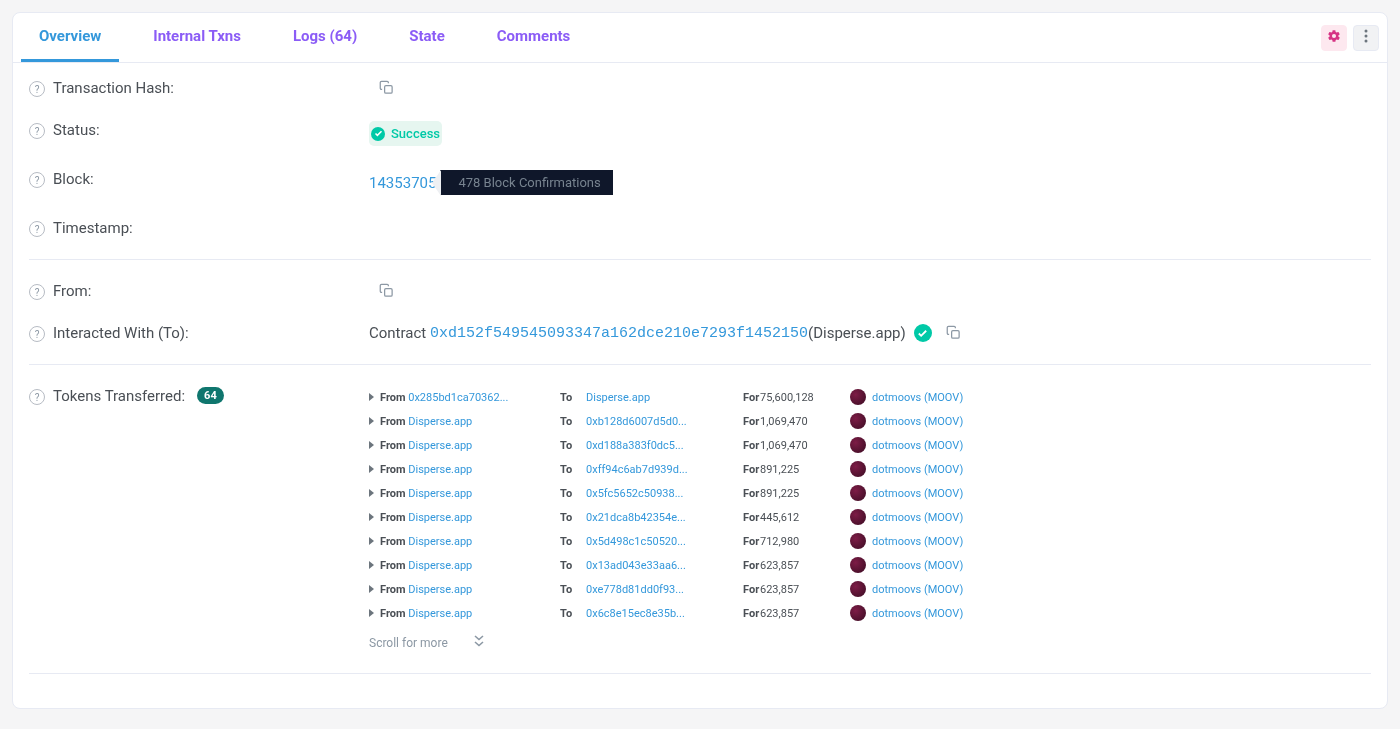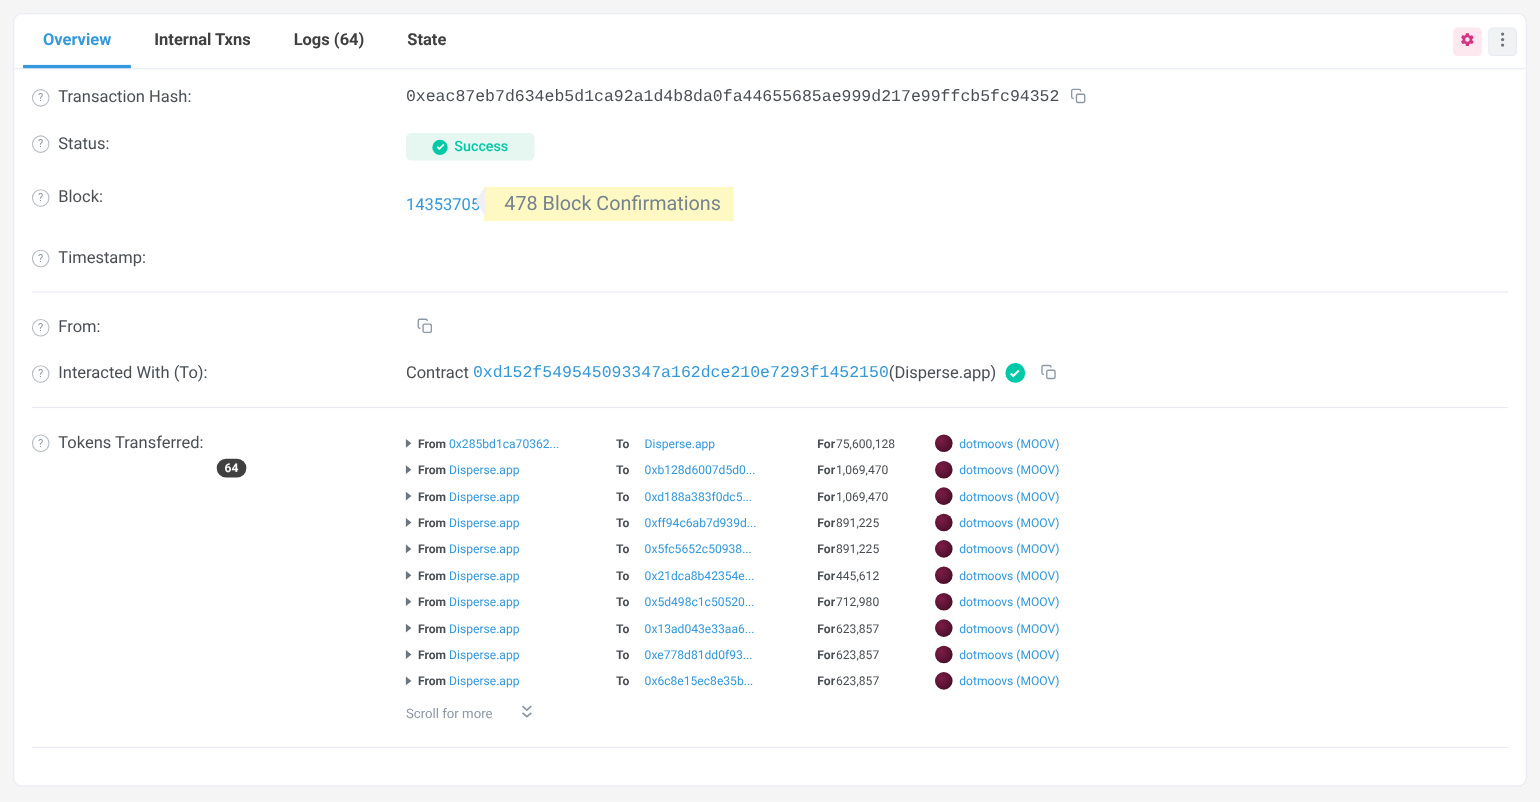--- a/index.html
+++ b/index.html
@@ -1,41 +1,41 @@
 <!DOCTYPE html>
 <html><head>
 <meta charset="utf-8">
 <style>
   * { box-sizing: border-box; margin: 0; padding: 0; }
   html, body { font-family: -apple-system, BlinkMacSystemFont, "Segoe UI", Roboto, "Helvetica Neue", Arial, sans-serif; font-size: 14px; background: #f5f5f6; color: #4a4f55; }
   .card { background: #fff; border: 1px solid #e7eaf3; border-radius: 8px; margin: 12px; overflow: hidden; }
   .tabbar { display: flex; align-items: center; border-bottom: 1px solid #e7eaf3; padding: 0 8px; }
-  .tabs { display: flex; gap: 3px; }
-  .tab { padding: 14px 18px; color: #404040; font-weight: 700; font-size: 15px; cursor: pointer; border-bottom: 3px solid transparent; }
+  .tabs { display: flex; gap: 16px; }
+  .tab { padding: 14px 18px; color: #8b5cf6; font-weight: 700; font-size: 15px; cursor: pointer; border-bottom: 3px solid transparent; }
   .tab.active { color: #3498db; border-bottom-color: #3498db; }
   .tabbar-spacer { flex: 1; }
   .icon-btn { width: 26px; height: 26px; border: 1px solid #e7eaf3; border-radius: 4px; display: inline-flex; align-items: center; justify-content: center; margin-left: 6px; cursor: pointer; }
   .icon-btn.pink { background: #fde8ef; border-color: #fde8ef; color: #d63384; }
   .icon-btn.gray { background: #f1f2f4; color: #6c757d; }
   .content { padding: 4px 16px 24px 16px; }
   .row { display: flex; padding: 12px 0; font-size: 15px; }
   .label-col { width: 340px; display: flex; align-items: flex-start; gap: 8px; color: #4a4f55; }
   .help { width: 16px; height: 16px; border: 1px solid #b7bcc4; border-radius: 50%; display: inline-flex; align-items: center; justify-content: center; font-size: 10px; color: #8c98a4; flex-shrink: 0; margin-top: 2px; cursor: help; }
   .value-col { flex: 1; display: flex; align-items: center; flex-wrap: wrap; }
   .mono { font-family: Consolas, Monaco, "Courier New", monospace; font-size: 15px; letter-spacing: 0; }
   .copy-btn { width: 16px; height: 16px; margin-left: 10px; color: #8c98a4; cursor: pointer; display: inline-flex; }
-  .badge-success { display: inline-flex; align-items: center; gap: 6px; background: #e6f6f0; color: #00c9a7; font-weight: 500; font-size: 13px; padding: 5px 24px; border-radius: 5px; }
+  .badge-success { display: inline-flex; align-items: center; gap: 6px; background: #e6f6f0; color: #00c9a7; font-weight: 500; font-size: 13px; padding: 5px 2px; border-radius: 5px; }
   .check-circle { width: 14px; height: 14px; border-radius: 50%; background: #00c9a7; display: inline-flex; align-items: center; justify-content: center; color: #fff; }
   a.link { color: #3498db; text-decoration: none; cursor: pointer; }
-  .confirm-tag { display: inline-block; background: #fef9c3; color: #77838f; font-size: 18px; padding: 5px 12px 5px 18px; margin-left: 4px; position: relative; }
+  .confirm-tag { display: inline-block; background: #0f172a; color: #77838f; font-size: 13px; padding: 5px 12px 5px 18px; margin-left: 4px; position: relative; }
   .confirm-tag::before { content: ""; position: absolute; left: -8px; top: 0; border-top: 13px solid transparent; border-bottom: 13px solid transparent; border-right: 9px solid #eef0f3; }
   .clock-ico { width: 15px; height: 15px; border: 1.5px solid #77838f; border-radius: 50%; position: relative; margin-right: 6px; display: inline-block; flex-shrink:0;}
   .clock-ico::after { content: ""; position: absolute; width: 4px; height: 4px; border-left: 1.5px solid #77838f; border-bottom: 1.5px solid #77838f; top: 2px; left: 6px; }
   .hr { border-top: 1px solid #e7eaf3; margin: 10px 0; }
-  .pill-count { background: #404040; color: #fff; border-radius: 10px; font-size: 11px; padding: 2px 7px; font-weight: 700; margin-left: 4px; margin-top: 24px; }
+  .pill-count { background: #0f766e; color: #fff; border-radius: 10px; font-size: 11px; padding: 2px 7px; font-weight: 700; margin-left: 4px; }
   .transfers { display: flex; flex-direction: column; gap: 8px; padding-top: 2px; }
   .trow { display: flex; align-items: center; font-size: 11px; }
   .caret { width: 0; height: 0; border-top: 4px solid transparent; border-bottom: 4px solid transparent; border-left: 5px solid #6c757d; margin-right: 6px; flex-shrink:0;}
   .col-from { width: 180px; display: flex; align-items: center; }
   .col-to-lbl { width: 26px; font-weight: 700; }
   .col-to { width: 140px; overflow: hidden; text-overflow: ellipsis; white-space: nowrap; }
   .col-for-lbl { width: 34px; font-weight: 700; padding-left: 17px; }
   .col-amt { width: 84px; }
   .token-dot { width: 16px; height: 16px; border-radius: 50%; background: radial-gradient(circle at 35% 35%, #7d1c46, #3a0c22); margin: 0 6px; display:inline-block; flex-shrink:0;}
   .scroll-note { color: #8c98a4; font-size: 12px; margin-top: 14px; display: inline-flex; align-items: center; gap: 26px; cursor: pointer; }
@@ -47,20 +47,21 @@
 </head>
 <body>
 
 <div class="card">
   <div class="tabbar">
     <div class="tabs">
       <div class="tab active">Overview</div>
       <div class="tab">Internal Txns</div>
       <div class="tab">Logs (64)</div>
       <div class="tab">State</div>
+      <div class="tab">Comments</div>
     </div>
     <div class="tabbar-spacer"></div>
     <div class="icon-btn pink">
       <span>
         <svg width="14" height="14" viewBox="0 0 24 24" fill="currentColor">
             <path d="M19.4 13a7.8 7.8 0 0 0 .1-1 7.8 7.8 0 0 0-.1-1l2.1-1.6a.5.5 0 0 0 .1-.7l-2-3.4a.5.5 0 0 0-.6-.2l-2.5 1a7.6 7.6 0 0 0-1.7-1l-.4-2.6A.5.5 0 0 0 14 2h-4a.5.5 0 0 0-.5.4L9.1 5a7.6 7.6 0 0 0-1.7 1l-2.5-1a.5.5 0 0 0-.6.2l-2 3.4a.5.5 0 0 0 .1.7L4.5 11a7.8 7.8 0 0 0 0 2l-2.1 1.6a.5.5 0 0 0-.1.7l2 3.4a.5.5 0 0 0 .6.2l2.5-1a7.6 7.6 0 0 0 1.7 1l.4 2.6a.5.5 0 0 0 .5.4h4a.5.5 0 0 0 .5-.4l.4-2.6a7.6 7.6 0 0 0 1.7-1l2.5 1a.5.5 0 0 0 .6-.2l2-3.4a.5.5 0 0 0-.1-.7ZM12 15.5A3.5 3.5 0 1 1 15.5 12 3.5 3.5 0 0 1 12 15.5Z"></path>
           </svg>
       </span>
     </div>
     <div class="icon-btn gray">
@@ -75,21 +76,20 @@
   </div>
 
   <div class="content">
 
     <div class="row">
       <div class="label-col">
         <span class="help">?</span>
         <span>Transaction Hash:</span>
       </div>
       <div class="value-col">
-        <span class="mono">0xeac87eb7d634eb5d1ca92a1d4b8da0fa44655685ae999d217e99ffcb5fc94352</span>
         <span class="copy-btn">
           <svg class="copy" viewBox="0 0 24 24" fill="none" stroke="currentColor" stroke-width="2">
               <rect x="9" y="9" width="12" height="12" rx="2"></rect>
               <path d="M5 15H4a2 2 0 0 1-2-2V4a2 2 0 0 1 2-2h9a2 2 0 0 1 2 2v1"></path>
             </svg>
         </span>
       </div>
     </div>
 
     <div class="row">

